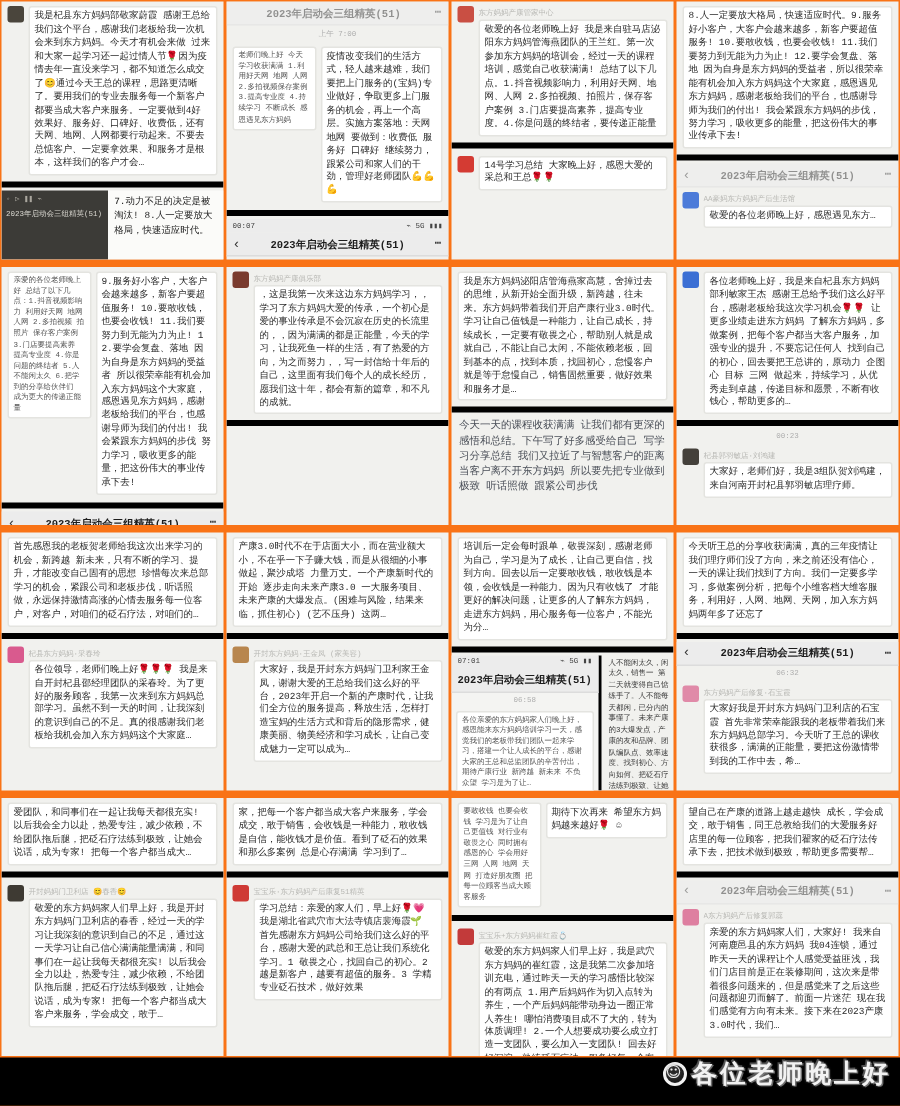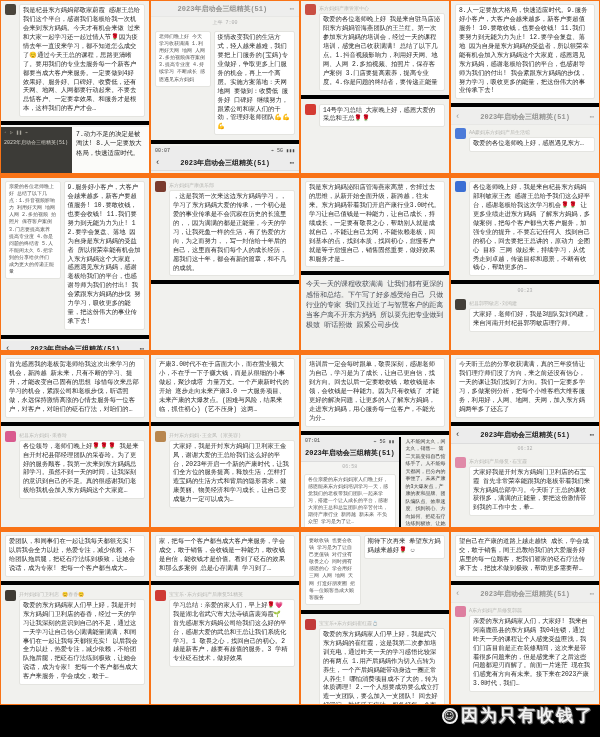--- a/index.html
+++ b/index.html
@@ -148,21 +148,21 @@
       </div>
       <div class="divider"></div>
     </div>
   <div class="tile">
       <div class="msg">
         <div class="mbody">
           <div class="bubble">我是东方妈妈泌阳店管海燕家高慧，舍掉过去的思维，从新开始全面升级，新跨越，往未来。东方妈妈带着我们开启产康行业3.0时代。学习让自己值钱是一种能力，让自己成长，持续成长，一定要有敬畏之心，帮助别人就是成就自己，不能让自己太闲，不能依赖老板，回到基本的点，找到本质，找回初心，怠慢客户就是等于怠慢自己，销售固然重要，做好效果和服务才是…</div>
         </div>
       </div>
       <div class="divider"></div>
-      <div class="plain big">今天一天的课程收获满满 让我们都有更深的感悟和总结。下午写了好多感受给自己 只做行业的专家 我们又拉近了与智慧客户的距离 当客户离不开东方妈妈 所以要先把专业做到极致 听话照做 跟紧公司步伐</div>
+      <div class="plain big">今天一天的课程收获满满 让我们都有更深的感悟和总结。下午写了好多感受给自己 写学习分享总结 我们又拉近了与智慧客户的距离 当客户离不开东方妈妈 所以要先把专业做到极致 听话照做 跟紧公司步伐</div>
     </div>
   <div class="tile">
       <div class="msg">
         <div class="avatar" style="background: rgb(59, 111, 212);"></div>
         <div class="mbody">
           <div class="bubble">各位老师晚上好，我是来自杞县东方妈妈部利敏家王杰 感谢王总给予我们这么好平台，感谢老板给我这次学习机会🌹🌹 让更多业绩走进东方妈妈 了解东方妈妈，多做案例，把每个客户都当大客户服务，加强专业的提升，不要忘记任何人 找到自己的初心，回去要把王总讲的，原动力 企图心 目标 三网 做起来，持续学习，从优秀走到卓越，传递目标和愿景，不断有收钱心，帮助更多的…</div>
         </div>
       </div>
       <div class="divider"></div>
       <div class="time">00:23</div>
@@ -308,14 +308,14 @@
         <div class="mbody">
           <div class="sender">A东方妈妈产后修复郭蕊</div>
           <div class="bubble">亲爱的东方妈妈家人们，大家好! 我来自河南鹿邑县的东方妈妈 我04连锁，通过昨天一天的课程让个人感觉受益匪浅，我们门店目前是正在装修期间，这次来是带着很多问题来的，但是感觉来了之后这些问题都迎刃而解了。前面一片迷茫 现在我们感觉有方向有未来。接下来在2023产康3.0时代，我们…</div>
         </div>
       </div>
     </div>
 </div>
 
 <div class="watermark">
   <span class="wlogo">☺</span>
-  <span>因为只有收钱了</span>
+  <span>各位老师晚上好</span>
 </div>
 
 </body></html>

